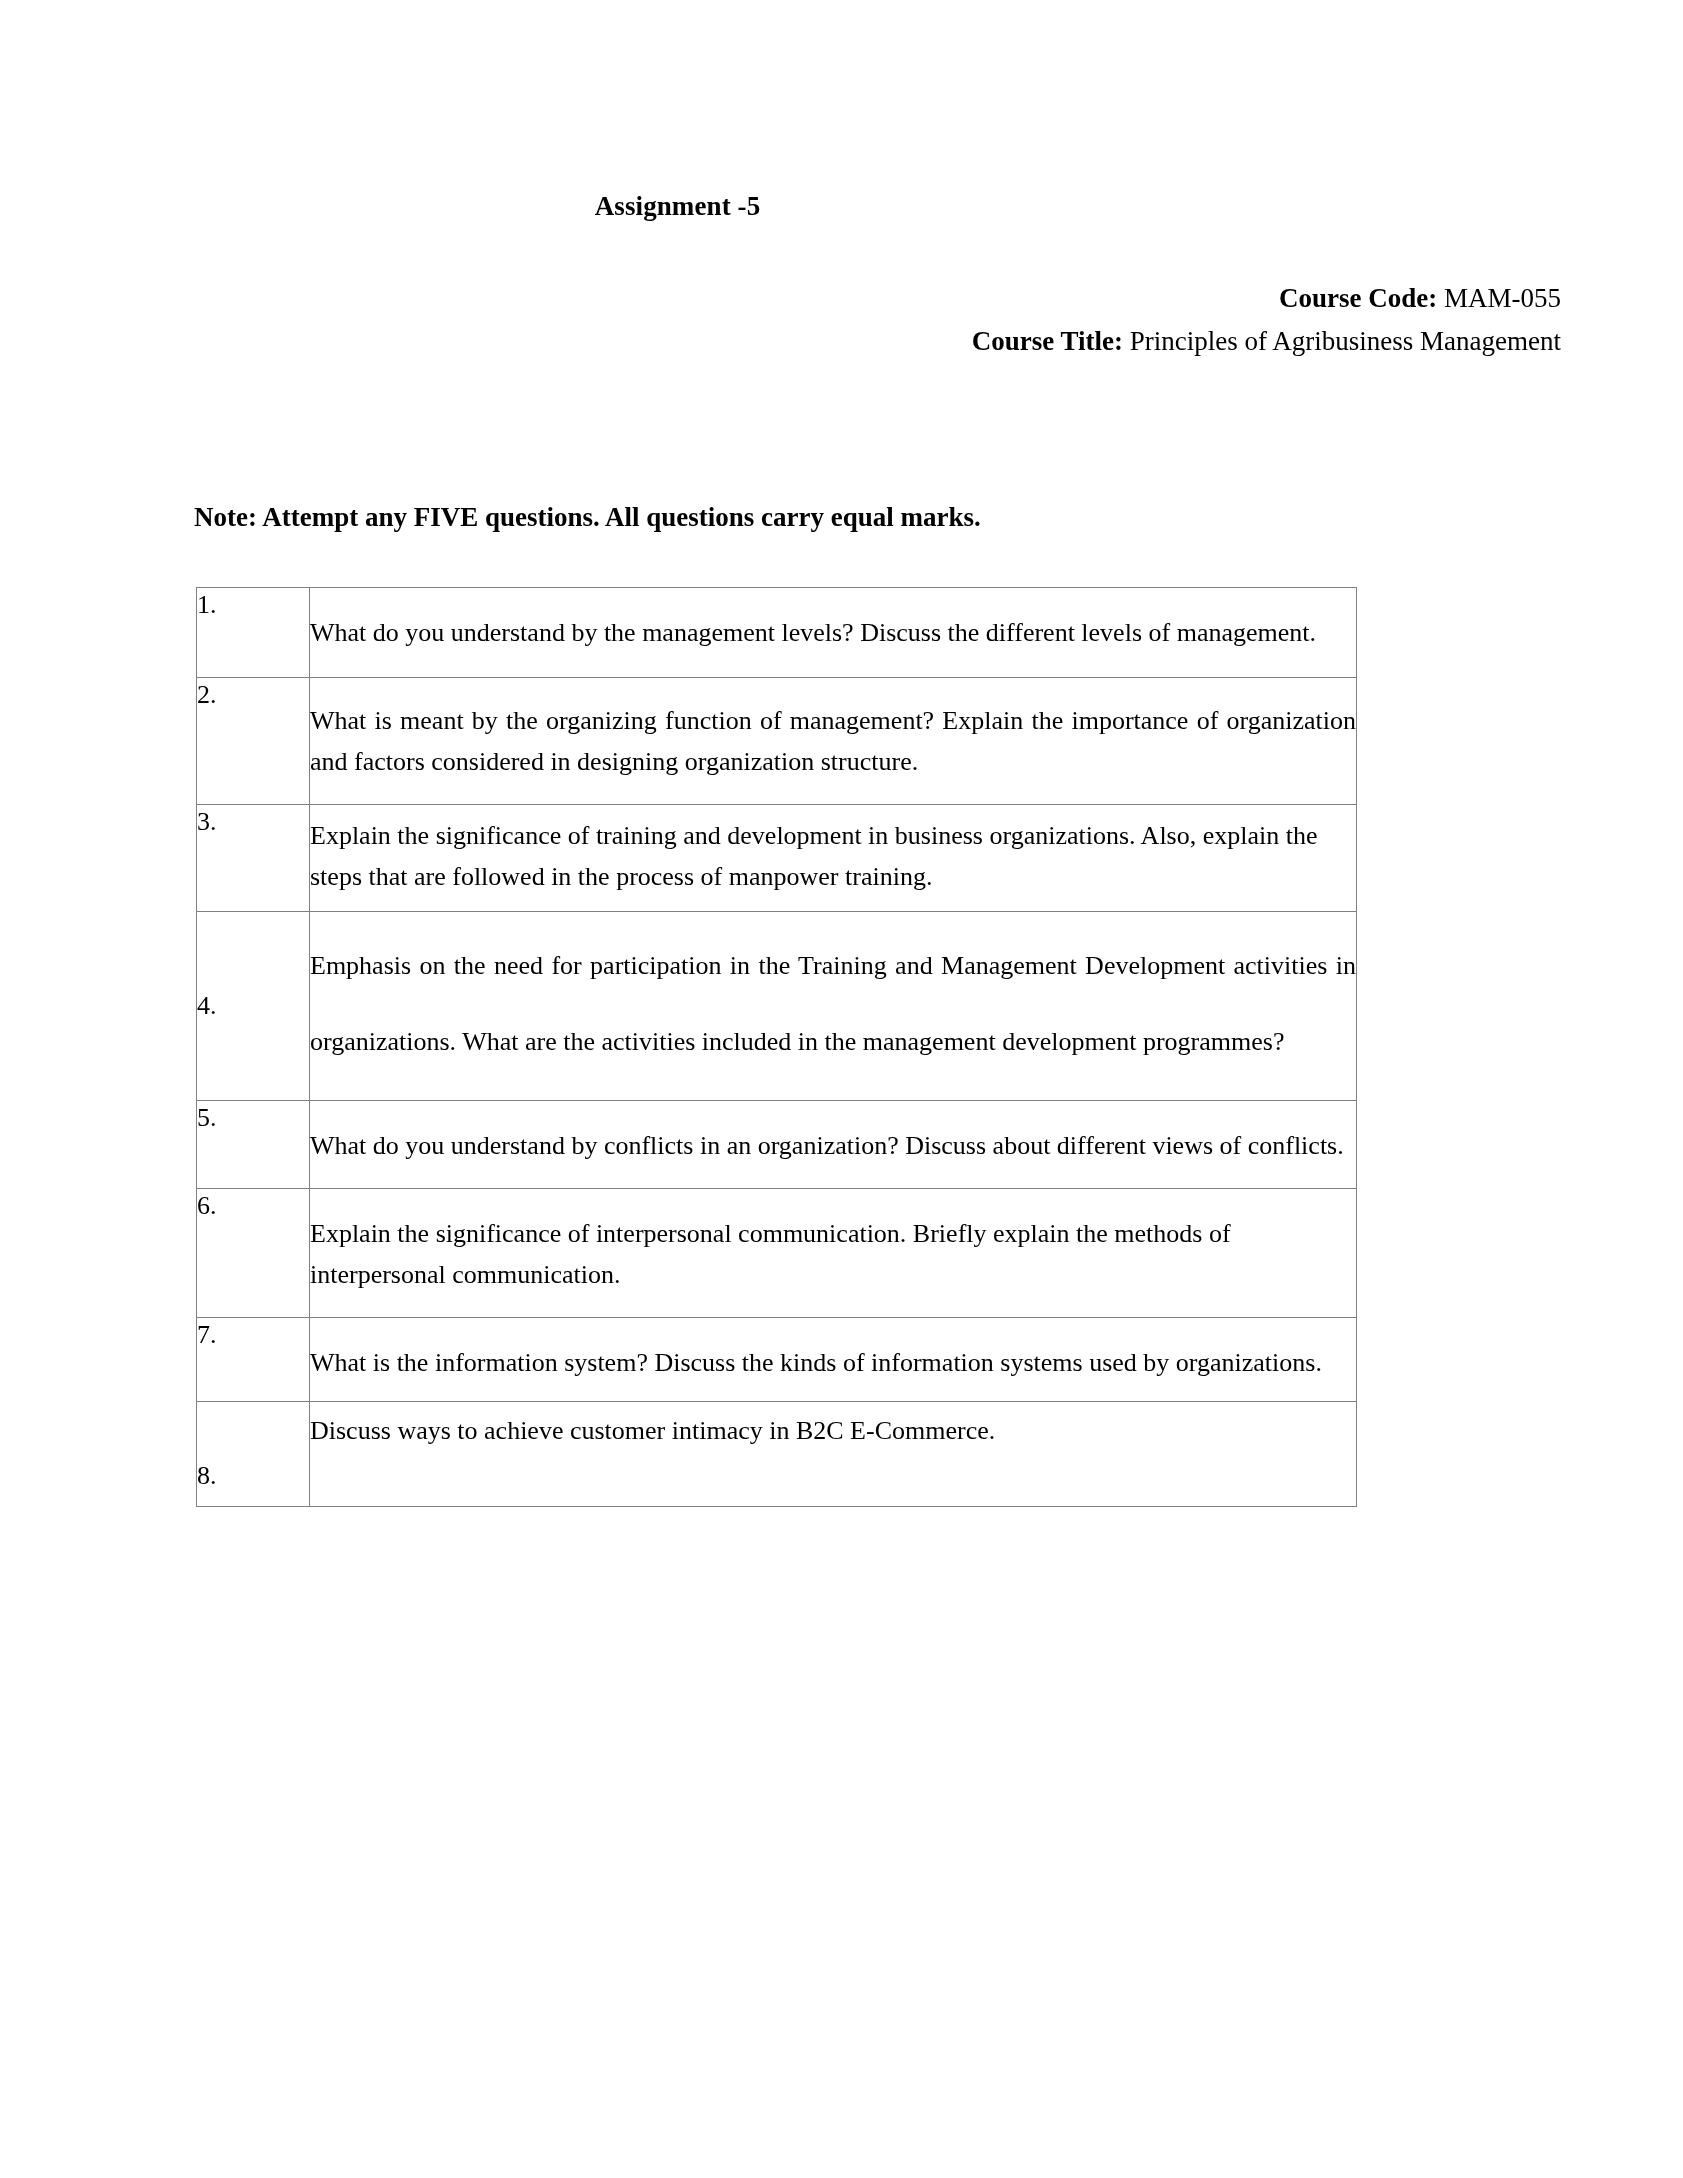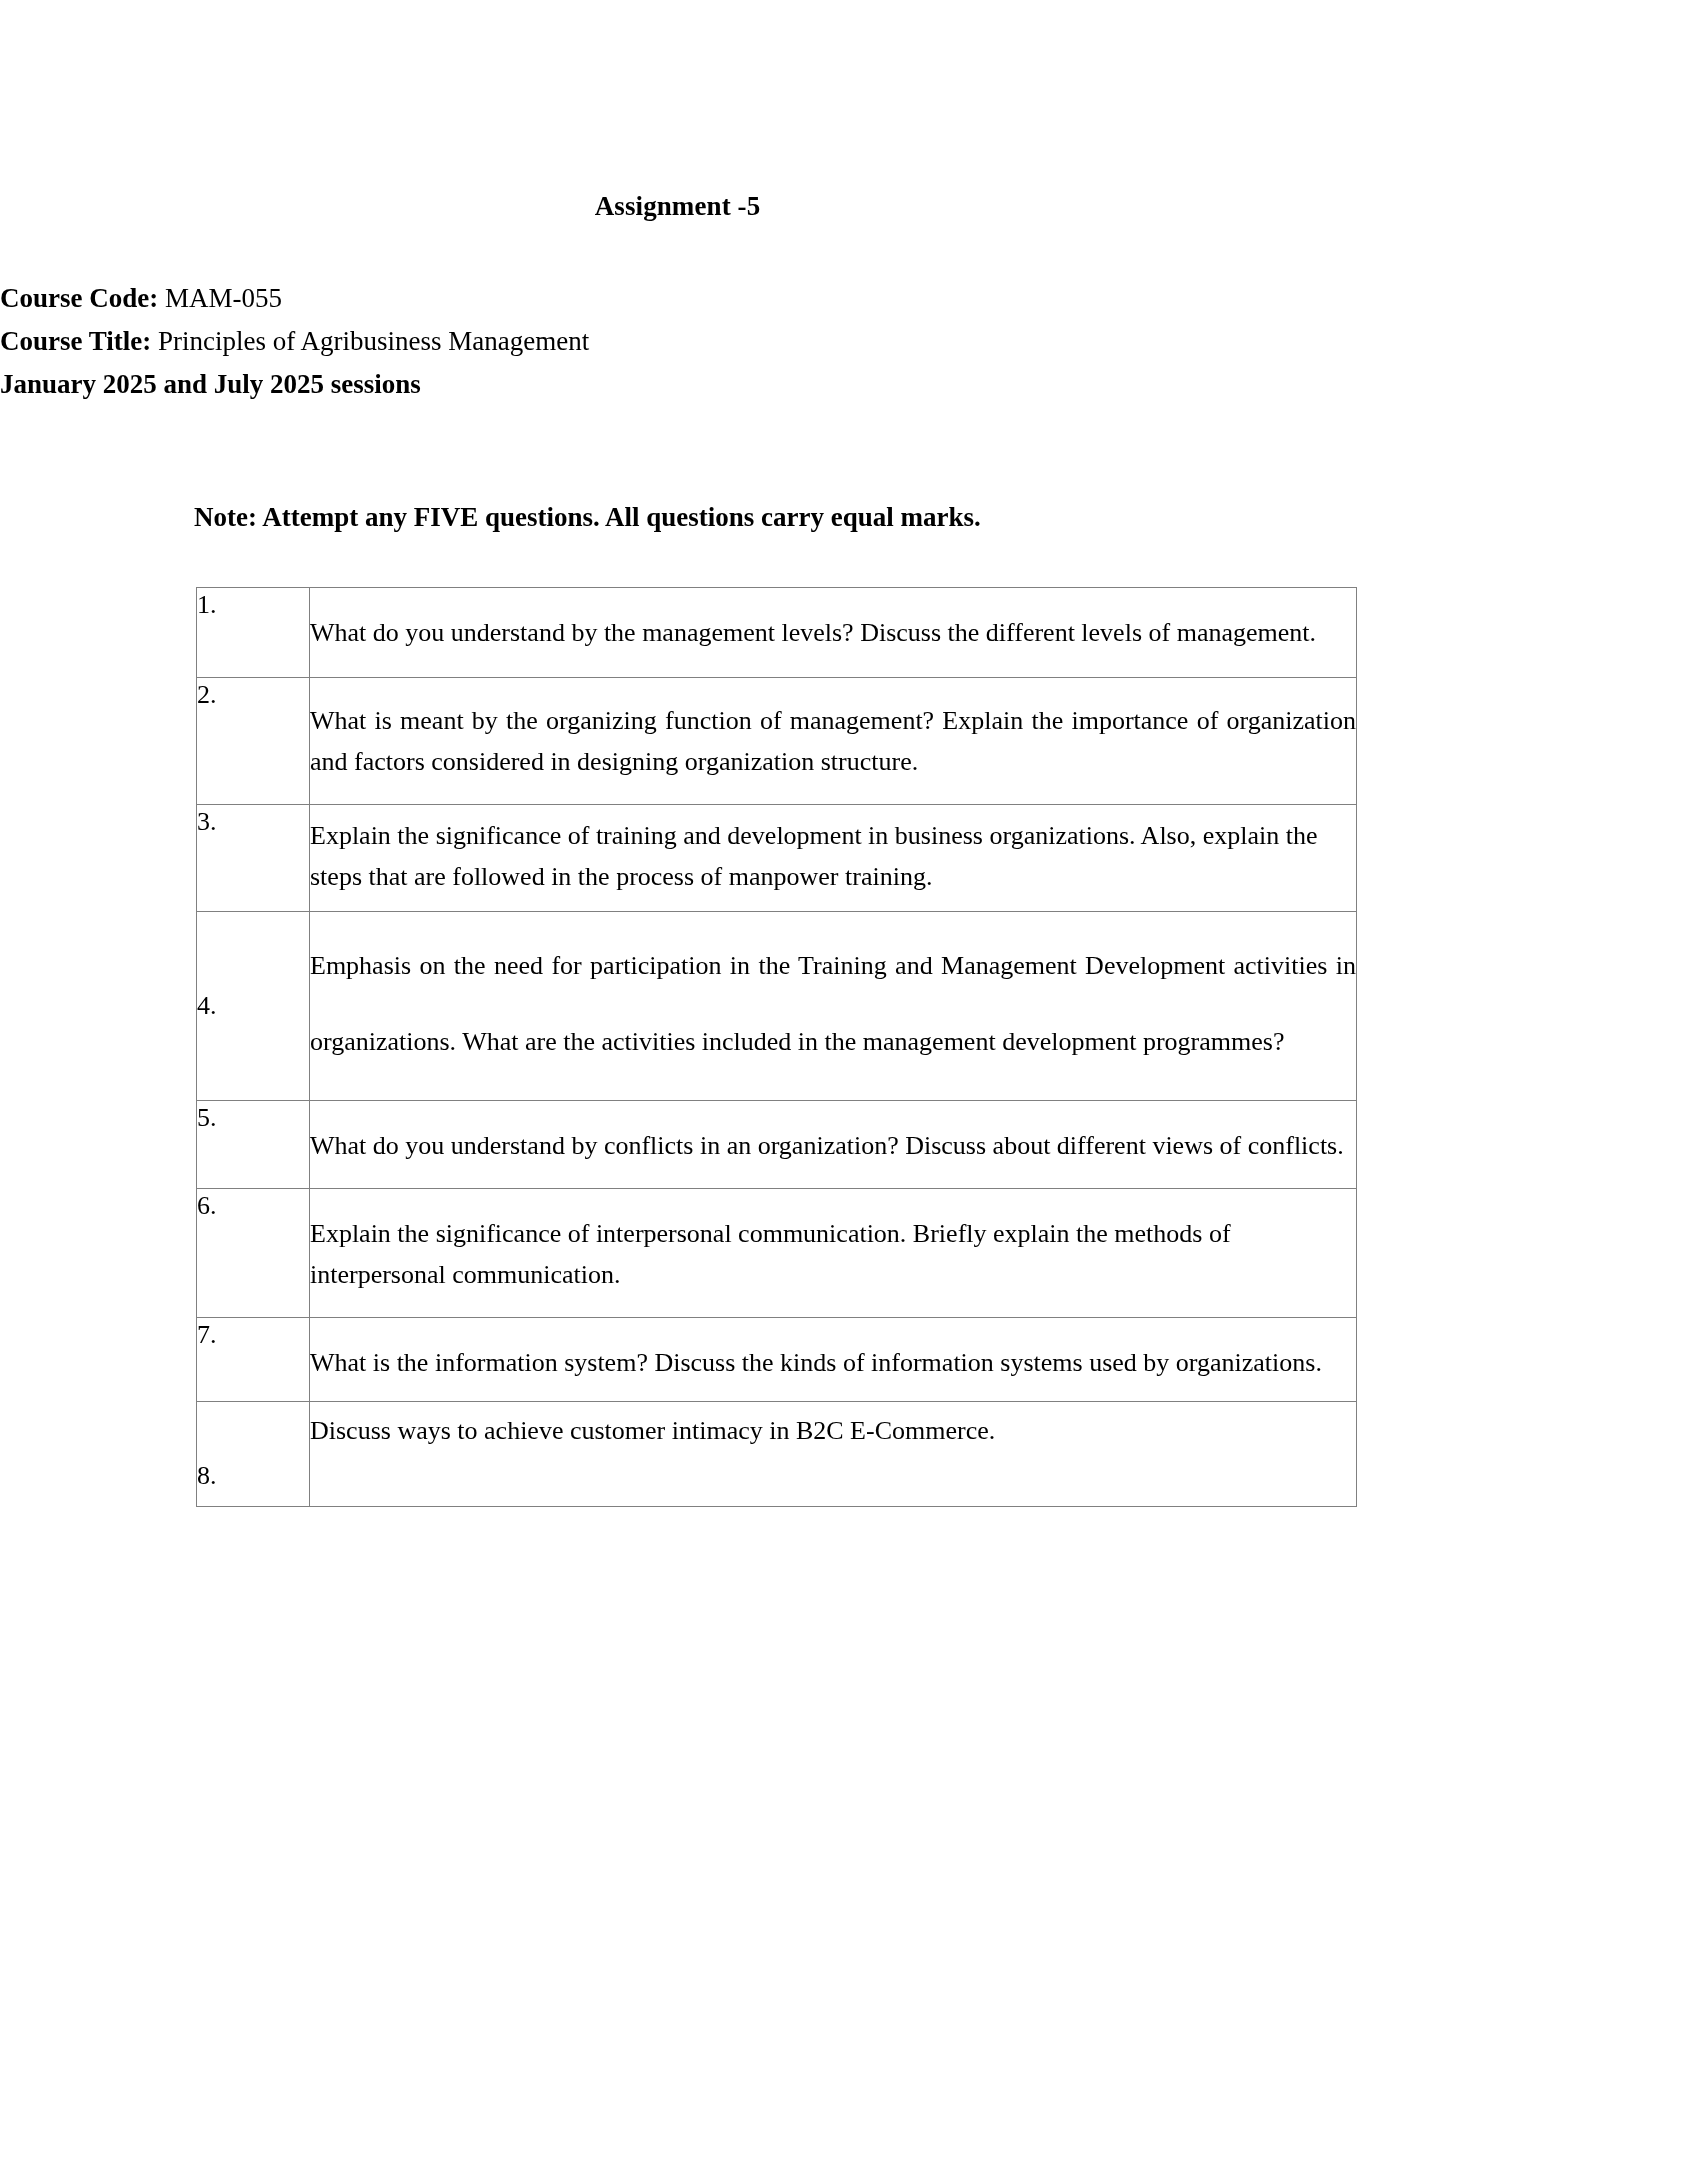--- a/index.html
+++ b/index.html
@@ -35,21 +35,21 @@
     font-size: 27px;
     font-weight: bold;
     letter-spacing: 0.1px;
   }
 
   .course-block {
     position: absolute;
     top: 277px;
     left: 0;
     width: 1561px;
-    text-align: left;
+    text-align: right;
   }
   .course-line {
     font-size: 27px;
     line-height: 43px;
     white-space: nowrap;
   }
   .course-line .lbl {
     font-weight: bold;
   }
   .course-line .val {
@@ -166,21 +166,20 @@
 
   <div class="doc-title">Assignment -5</div>
 
   <div class="course-block">
     <div class="course-line">
       <span class="lbl">Course Code:</span><span class="val"> MAM-055</span>
     </div>
     <div class="course-line">
       <span class="lbl">Course Title:</span><span class="val"> Principles of Agribusiness Management</span>
     </div>
-    <div class="course-line sessions">January 2025 and July 2025 sessions</div>
   </div>
 
 
   <div class="note-line">Note: Attempt any FIVE questions. All questions carry equal marks.</div>
 
   <table class="q-table">
     <colgroup>
       <col class="col-num">
       <col class="col-txt">
     </colgroup>

